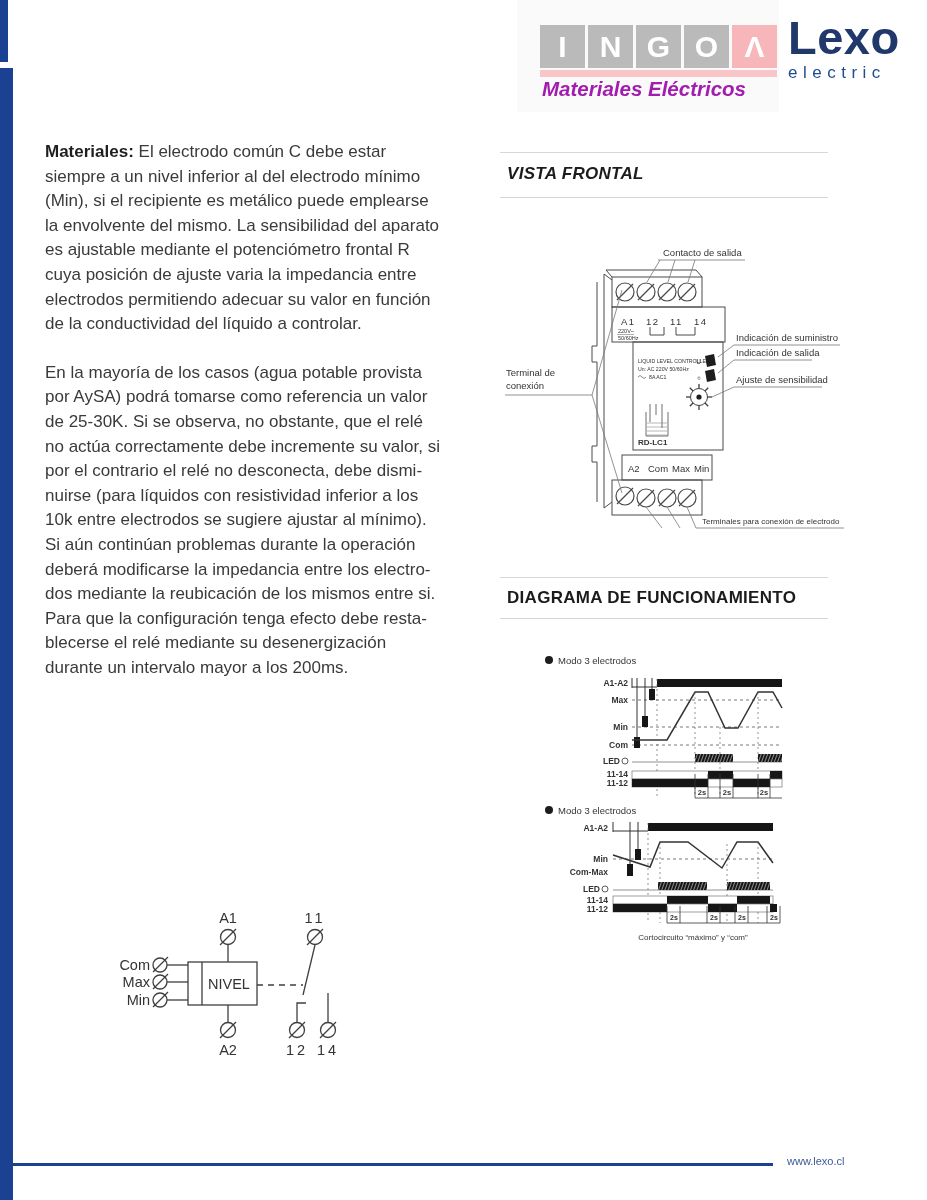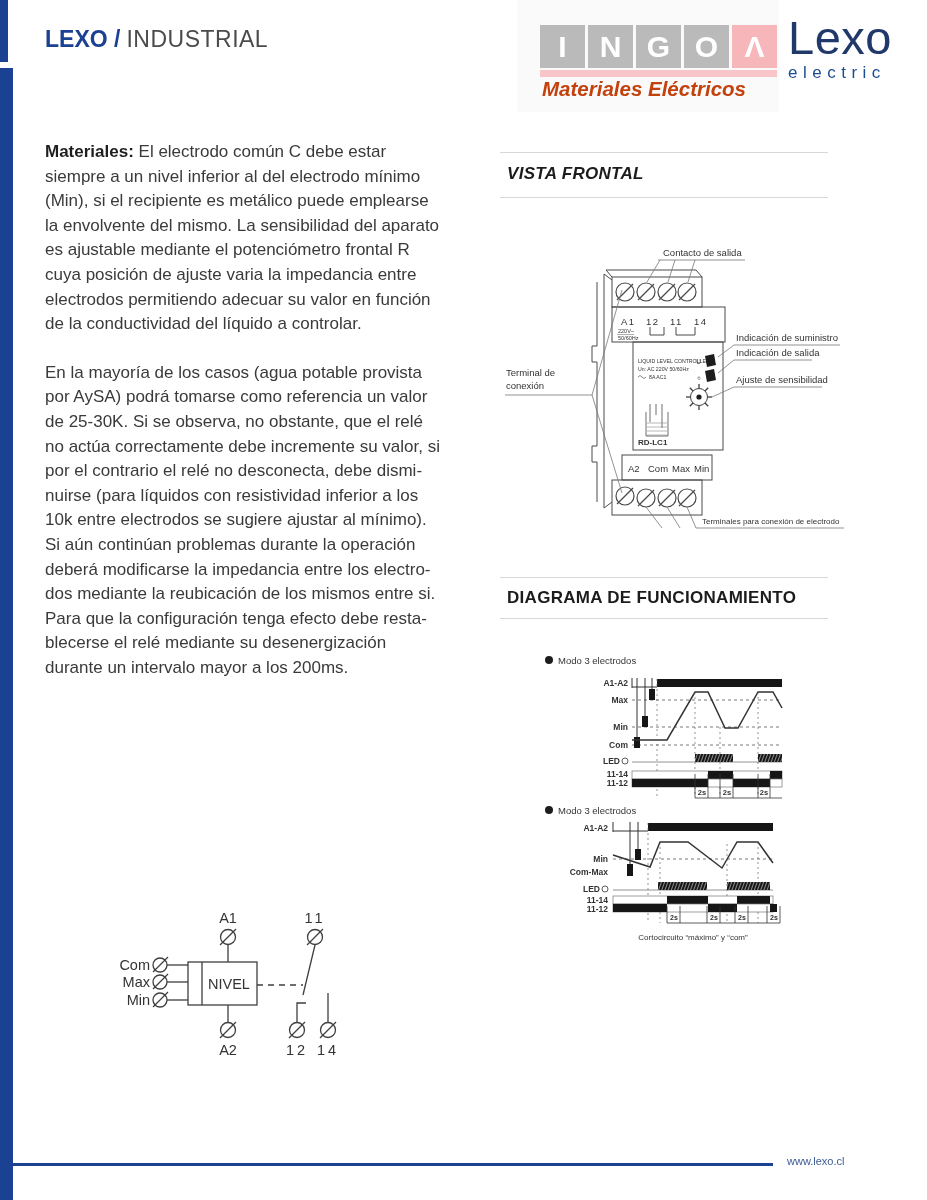--- a/index.html
+++ b/index.html
@@ -16,24 +16,24 @@
   .brand .blue { color:#1b4193; font-weight:bold; }
   .brand .gray { color:#4b4b4b; margin-left:6px; letter-spacing:0.5px; }
 
   .ingoa-card { position:absolute; left:517px; top:0; width:262px; height:112px; background:#fafafa; }
   .ingoa-squares { position:absolute; left:23px; top:25px; display:flex; gap:3px; }
   .sq { width:45px; height:43px; display:flex; align-items:center; justify-content:center;
         color:#ffffff; font-weight:bold; font-size:30px; background:#bababa; }
   .sq.pink { background:#f6b6ba; }
   .ingoa-strip { position:absolute; left:23px; top:70px; width:237px; height:7px; background:#f8c5c8; }
   .ingoa-tagline { position:absolute; left:25px; top:77px; font-size:20.5px; font-style:italic;
-                   font-weight:bold; color:#c2410c; white-space:nowrap; }
+                   font-weight:bold; color:#a21caf; white-space:nowrap; }
 
   .lexo-logo { position:absolute; left:788px; top:14px; text-align:left; }
-  .lexo-name { font-size:47px; font-weight:400; color:#21386b; line-height:1; letter-spacing:0.5px; }
+  .lexo-name { font-size:47px; font-weight:700; color:#21386b; line-height:1; letter-spacing:0.5px; }
   .lexo-sub  { font-size:17px; letter-spacing:5.5px; color:#1d4d91; margin-top:2px; margin-left:0; }
 
   
   .col-left { position:absolute; left:45px; top:140px; width:402px; font-size:17px;
               line-height:24.6px; color:#3a3a3a; }
   .col-left p { margin:0 0 24px 0; white-space:pre-line; }
   .lead { font-weight:bold; color:#1f1f1f; }
 
   
   .rule { position:absolute; left:500px; width:328px; height:1px; background:#d8d8d8; }
@@ -49,23 +49,20 @@
   .footer-url  { position:absolute; left:787px; top:1155px; font-size:11px; color:#3d5a96; }
 </style>
 </head>
 <body>
 
 <div class="page">
 
   <div class="bar-top"></div>
   <div class="bar-main"></div>
 
-  <div class="brand">
-    <span class="blue">LEXO /</span><span class="gray">INDUSTRIAL</span>
-  </div>
 
   <div class="ingoa-card">
     <div class="ingoa-squares">
       <div class="sq">I</div>
       <div class="sq">N</div>
       <div class="sq">G</div>
       <div class="sq">O</div>
       <div class="sq pink">Λ</div>
     </div>
     <div class="ingoa-strip"></div>

